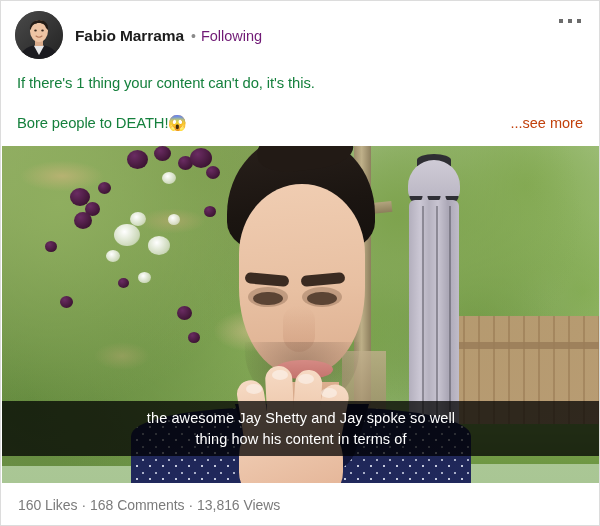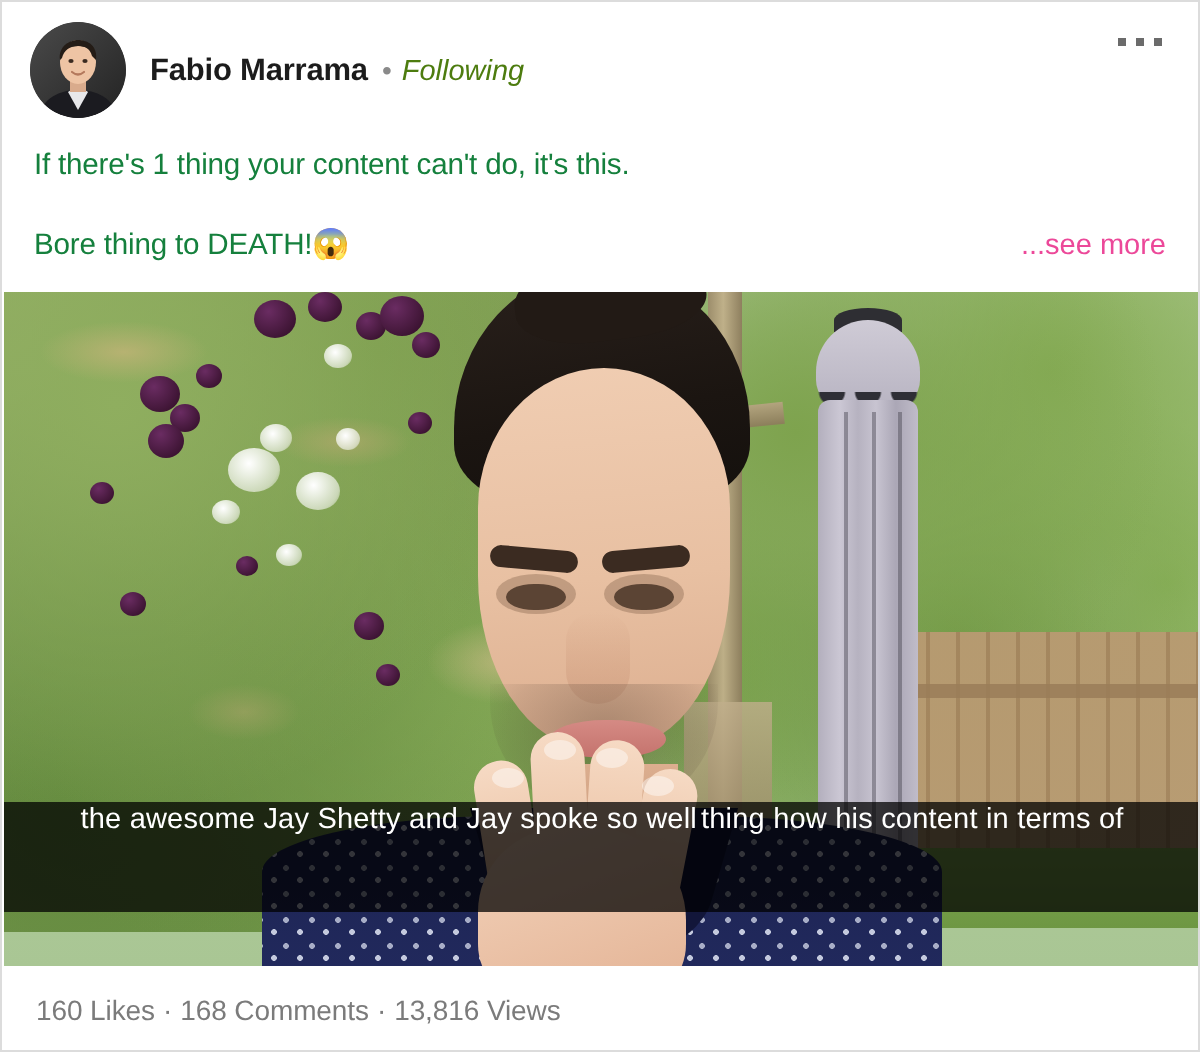--- a/index.html
+++ b/index.html
@@ -53,23 +53,22 @@
     font-weight: bold;
     color: #1c1c1c;
     letter-spacing: -0.1px;
   }
   .following-sep {
     color: #8a8a8a;
     font-size: 14px;
     margin: 0 5px 0 7px;
   }
   .following-label {
-    color: #4d7c0f;
+    color: #701a75;
     font-size: 14.5px;
-    font-style: italic;
   }
   .headline {
     font-size: 13.6px;
     color: #8b8b8b;
     margin-top: 1px;
     white-space: nowrap;
     overflow: hidden;
     max-width: 470px;
     letter-spacing: -0.05px;
   }
@@ -109,21 +108,21 @@
   }
   .body-gap { height: 20px; }
   .body-last-row {
     display: flex;
     align-items: baseline;
     justify-content: space-between;
   }
   .emoji { font-size: 15px; }
   .see-more {
     font-size: 14.5px;
-    color: #ec4899;
+    color: #c2410c;
     cursor: pointer;
     white-space: nowrap;
     margin-left: 12px;
   }
 
   
   .video-wrap {
     position: absolute;
     left: 1px;
     top: 145px;
@@ -402,21 +401,22 @@
   }
 
   
   .caption-band {
     position: absolute;
     left: 0; right: 0;
     top: 255px;
     height: 55px;
     background: rgba(0,0,0,0.74);
     display: flex;
-    flex-direction: row;
+    flex-direction: column;
+    align-items: center;
     justify-content: center;
     gap: 2px;
   }
   .caption-line {
     color: #ffffff;
     font-size: 14.5px;
     line-height: 19px;
     letter-spacing: 0.1px;
     text-align: center;
     font-family: "Liberation Sans", sans-serif;
@@ -494,21 +494,21 @@
       <i></i>
       <i></i>
     </div>
   </div>
 
   <div class="post-body">
     <div class="body-line">If there's 1 thing your content can't do, it's this.</div>
     <div class="body-gap"></div>
     <div class="body-last-row">
       <div class="body-line">
-        <span>Bore thing to DEATH!</span><span class="emoji">😱</span>
+        <span>Bore people to DEATH!</span><span class="emoji">😱</span>
       </div>
       <div class="see-more">...see more</div>
     </div>
   </div>
 
   <div class="video-wrap">
     <div class="video-scene">
 
       <div class="sky"></div>
       <div class="tree-right"></div>

